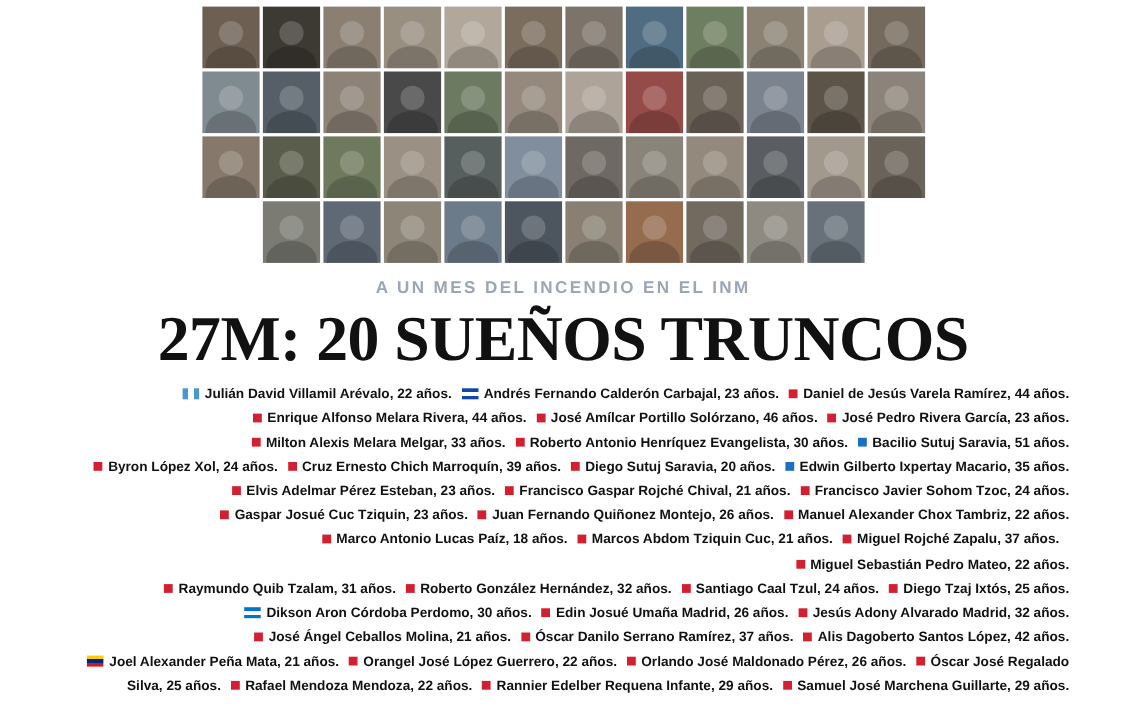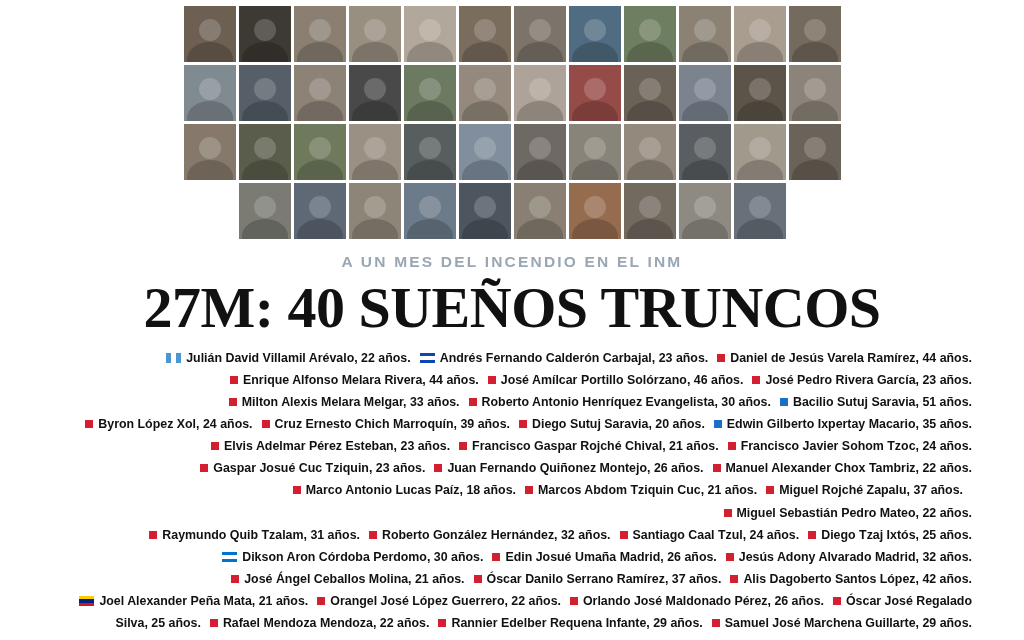--- a/index.html
+++ b/index.html
@@ -197,21 +197,21 @@
         <div class="photo" style="background: rgb(138, 127, 112);"></div>
         <div class="photo" style="background: rgb(156, 107, 74);"></div>
         <div class="photo" style="background: rgb(115, 106, 94);"></div>
         <div class="photo" style="background: rgb(142, 138, 128);"></div>
         <div class="photo" style="background: rgb(103, 114, 124);"></div>
       </div>
     </div>
 
   <div class="kicker">A UN MES DEL INCENDIO EN EL INM</div>
 
-  <div class="headline">27M: 40 SUEÑOS TRUNCOS</div>
+  <div class="headline">27M: 20 SUEÑOS TRUNCOS</div>
 
   <div class="names">
       <div class="name-line"><span class="entry"><span class="flag flag-gt"></span><span>Julián David Villamil Arévalo, 22 años.</span></span><span class="sep"></span><span class="entry"><span class="flag flag-sv"></span><span>Andrés Fernando Calderón Carbajal, 23 años.</span></span><span class="sep"></span><span class="entry"><span class="bullet bul-red"></span><span>Daniel de Jesús Varela Ramírez, 44 años.</span></span></div>
       <div class="name-line"><span class="entry"><span class="bullet bul-red"></span><span>Enrique Alfonso Melara Rivera, 44 años.</span></span><span class="sep"></span><span class="entry"><span class="bullet bul-red"></span><span>José Amílcar Portillo Solórzano, 46 años.</span></span><span class="sep"></span><span class="entry"><span class="bullet bul-red"></span><span>José Pedro Rivera García, 23 años.</span></span></div>
       <div class="name-line"><span class="entry"><span class="bullet bul-red"></span><span>Milton Alexis Melara Melgar, 33 años.</span></span><span class="sep"></span><span class="entry"><span class="bullet bul-red"></span><span>Roberto Antonio Henríquez Evangelista, 30 años.</span></span><span class="sep"></span><span class="entry"><span class="bullet bul-blue"></span><span>Bacilio Sutuj Saravia, 51 años.</span></span></div>
       <div class="name-line"><span class="entry"><span class="bullet bul-red"></span><span>Byron López Xol, 24 años.</span></span><span class="sep"></span><span class="entry"><span class="bullet bul-red"></span><span>Cruz Ernesto Chich Marroquín, 39 años.</span></span><span class="sep"></span><span class="entry"><span class="bullet bul-red"></span><span>Diego Sutuj Saravia, 20 años.</span></span><span class="sep"></span><span class="entry"><span class="bullet bul-blue"></span><span>Edwin Gilberto Ixpertay Macario, 35 años.</span></span></div>
       <div class="name-line"><span class="entry"><span class="bullet bul-red"></span><span>Elvis Adelmar Pérez Esteban, 23 años.</span></span><span class="sep"></span><span class="entry"><span class="bullet bul-red"></span><span>Francisco Gaspar Rojché Chival, 21 años.</span></span><span class="sep"></span><span class="entry"><span class="bullet bul-red"></span><span>Francisco Javier Sohom Tzoc, 24 años.</span></span></div>
       <div class="name-line"><span class="entry"><span class="bullet bul-red"></span><span>Gaspar Josué Cuc Tziquin, 23 años.</span></span><span class="sep"></span><span class="entry"><span class="bullet bul-red"></span><span>Juan Fernando Quiñonez Montejo, 26 años.</span></span><span class="sep"></span><span class="entry"><span class="bullet bul-red"></span><span>Manuel Alexander Chox Tambriz, 22 años.</span></span></div>
       <div class="name-line"><span class="entry"><span class="bullet bul-red"></span><span>Marco Antonio Lucas Paíz, 18 años.</span></span><span class="sep"></span><span class="entry"><span class="bullet bul-red"></span><span>Marcos Abdom Tziquin Cuc, 21 años.</span></span><span class="sep"></span><span class="entry"><span class="bullet bul-red"></span><span>Miguel Rojché Zapalu, 37 años.</span></span><span class="sep"></span><span class="entry"><span class="bullet bul-red"></span><span>Miguel Sebastián Pedro Mateo, 22 años.</span></span></div>
       <div class="name-line"><span class="entry"><span class="bullet bul-red"></span><span>Raymundo Quib Tzalam, 31 años.</span></span><span class="sep"></span><span class="entry"><span class="bullet bul-red"></span><span>Roberto González Hernández, 32 años.</span></span><span class="sep"></span><span class="entry"><span class="bullet bul-red"></span><span>Santiago Caal Tzul, 24 años.</span></span><span class="sep"></span><span class="entry"><span class="bullet bul-red"></span><span>Diego Tzaj Ixtós, 25 años.</span></span></div>

